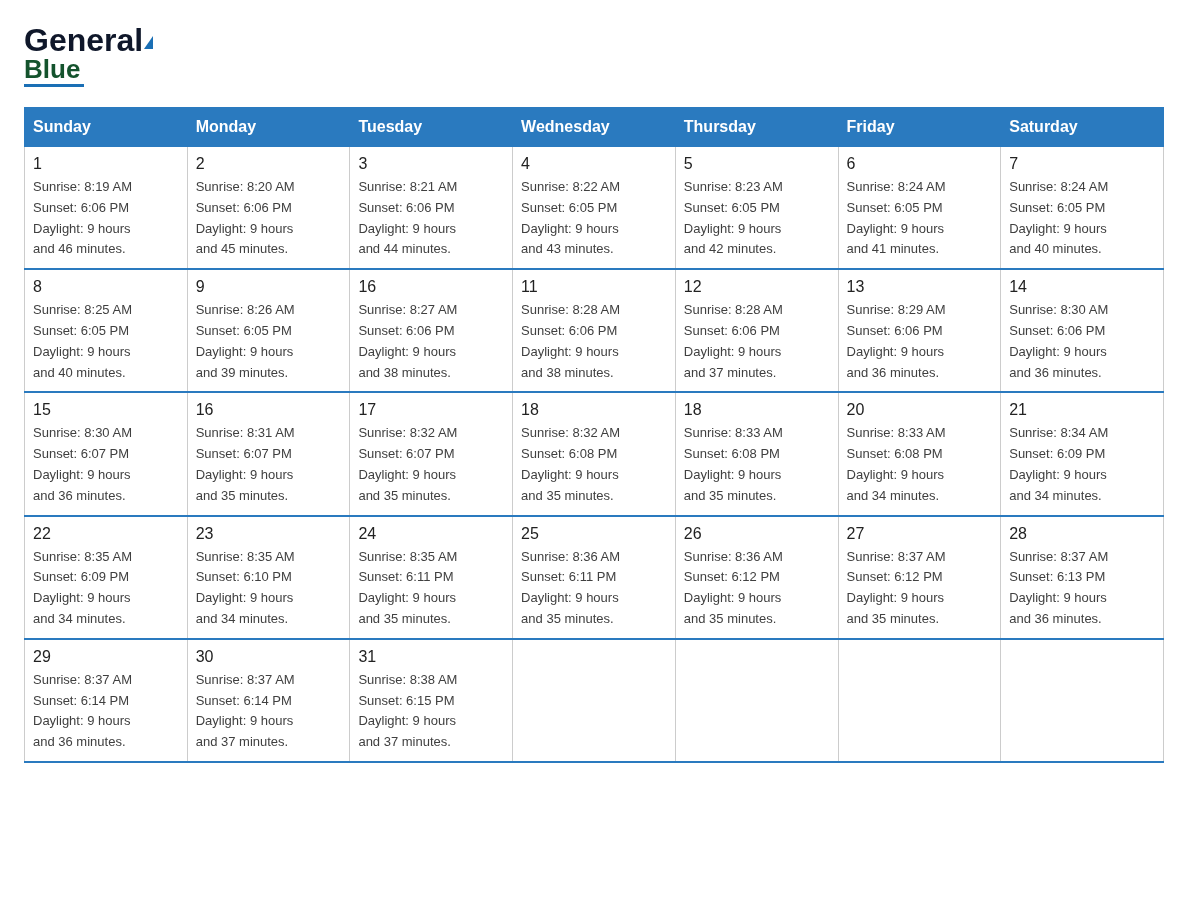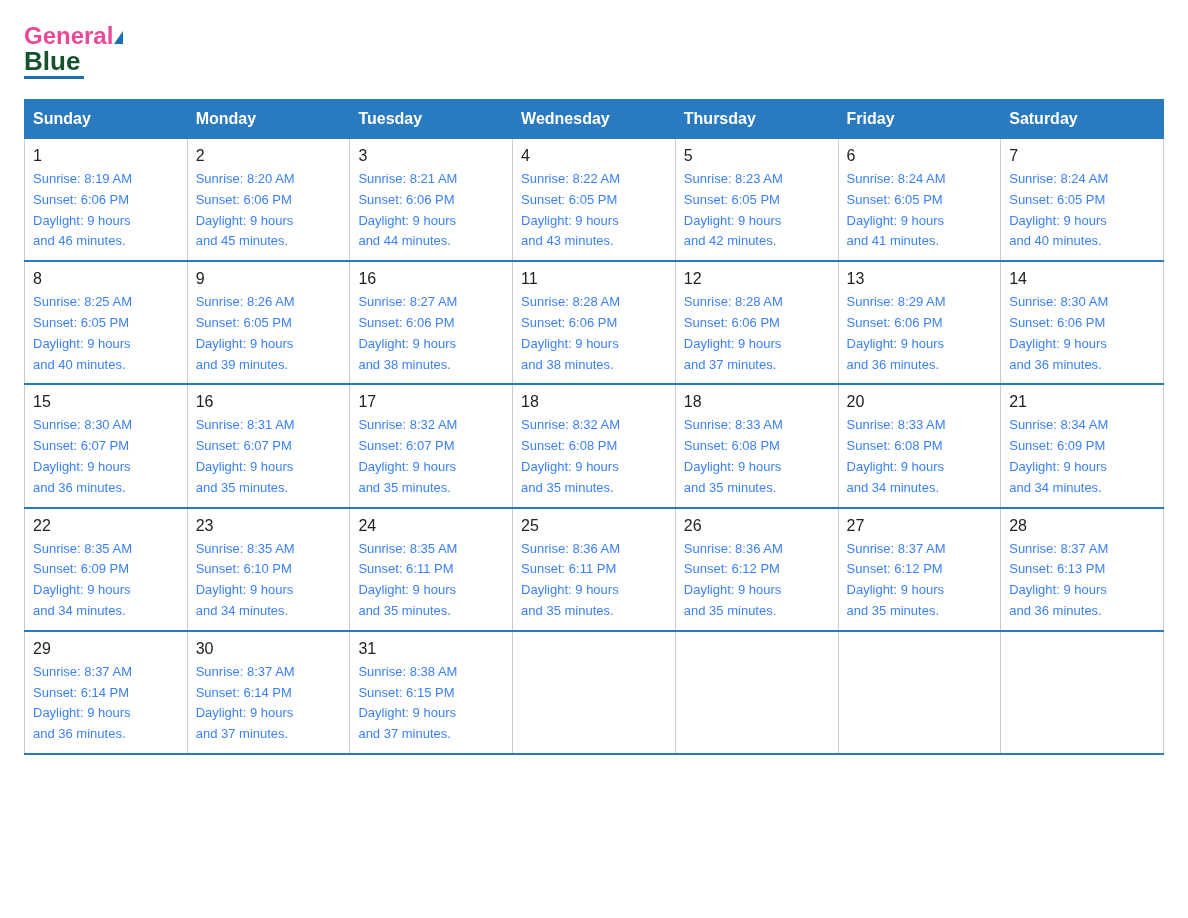--- a/index.html
+++ b/index.html
@@ -15,23 +15,23 @@
       justify-content: space-between;
       align-items: flex-start;
       margin-bottom: 20px;
     }
     .logo {
       display: flex;
       flex-direction: column;
       align-items: flex-start;
     }
     .logo-text {
-      font-size: 24px;
+      font-size: 32px;
       font-weight: bold;
-      color: #ec4899;
+      color: #0f172a;
       line-height: 1;
     }
     .logo-line {
       width: 60px;
       height: 3px;
       background: #1a6fb5;
       margin-top: 2px;
     }
     .title-section {
       text-align: right;
@@ -75,21 +75,21 @@
     .day-number {
       font-size: 16px;
       font-weight: normal;
       display: block;
       margin-bottom: 4px;
       color: #222;
     }
     .day-info {
       font-size: 13px;
       line-height: 1.6;
-      color: #3b82f6;
+      color: #404040;
     }
     td.empty {
       background: #fff;
     }
   </style>
 </head>
 <body>
 
 <div class="header">
   <div class="logo">

